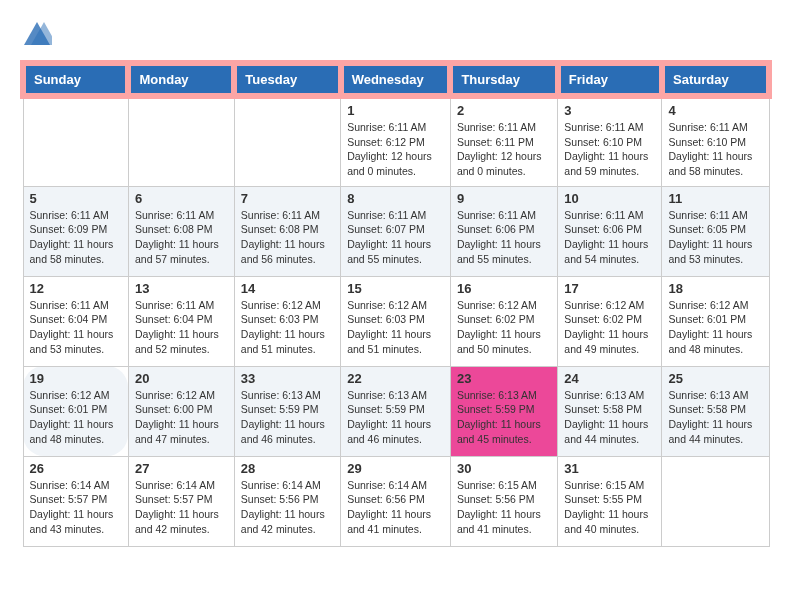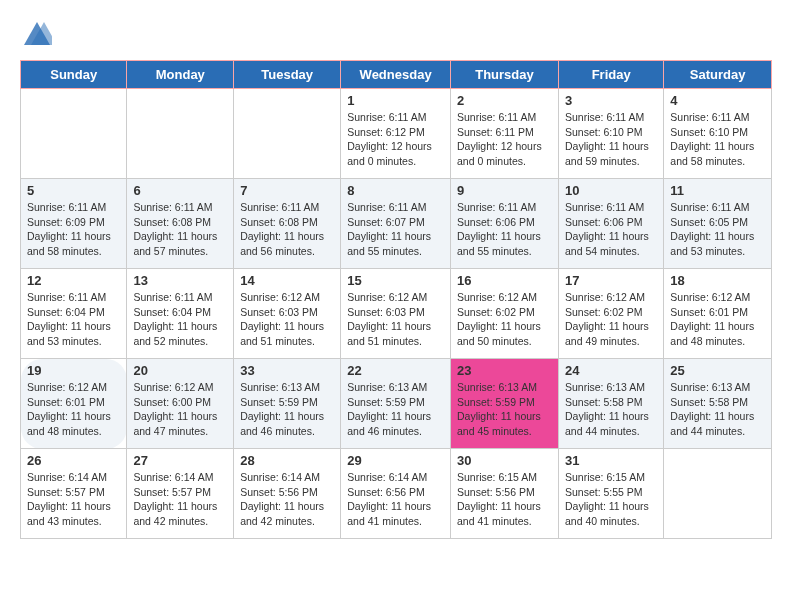--- a/index.html
+++ b/index.html
@@ -48,24 +48,24 @@
       color: #555;
     }
     .calendar {
       width: 100%;
       border-collapse: collapse;
       border: 1px solid #ccc;
     }
     .calendar th {
       background-color: #2a6db5;
       color: #fff;
-      text-align: center;
+      text-align: left;
       padding: 6px 8px;
       font-size: 13px;
-      border: 1px solid #fca5a5;
+      border: 6px solid #fca5a5;
     }
     .calendar td {
       vertical-align: top;
       padding: 4px 6px;
       border: 1px solid #ccc;
       width: 113px;
       height: 90px;
       background: #fff;
       font-size: 11px;
       color: #333;

